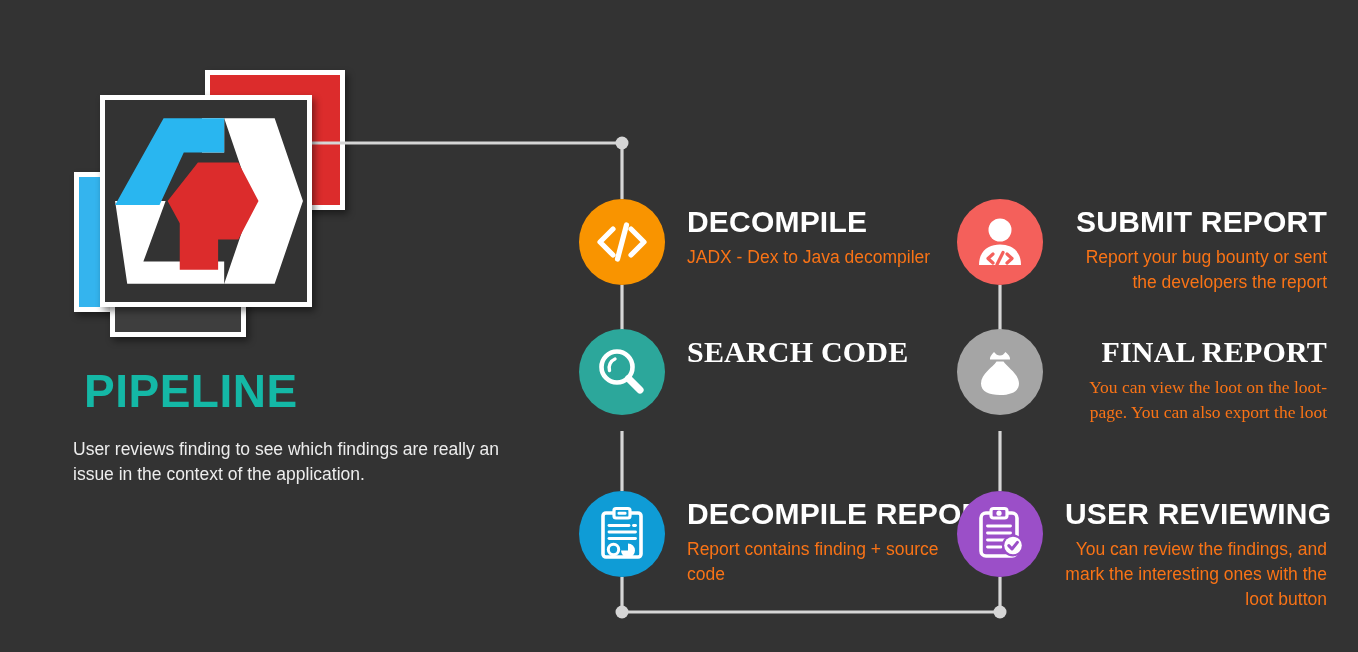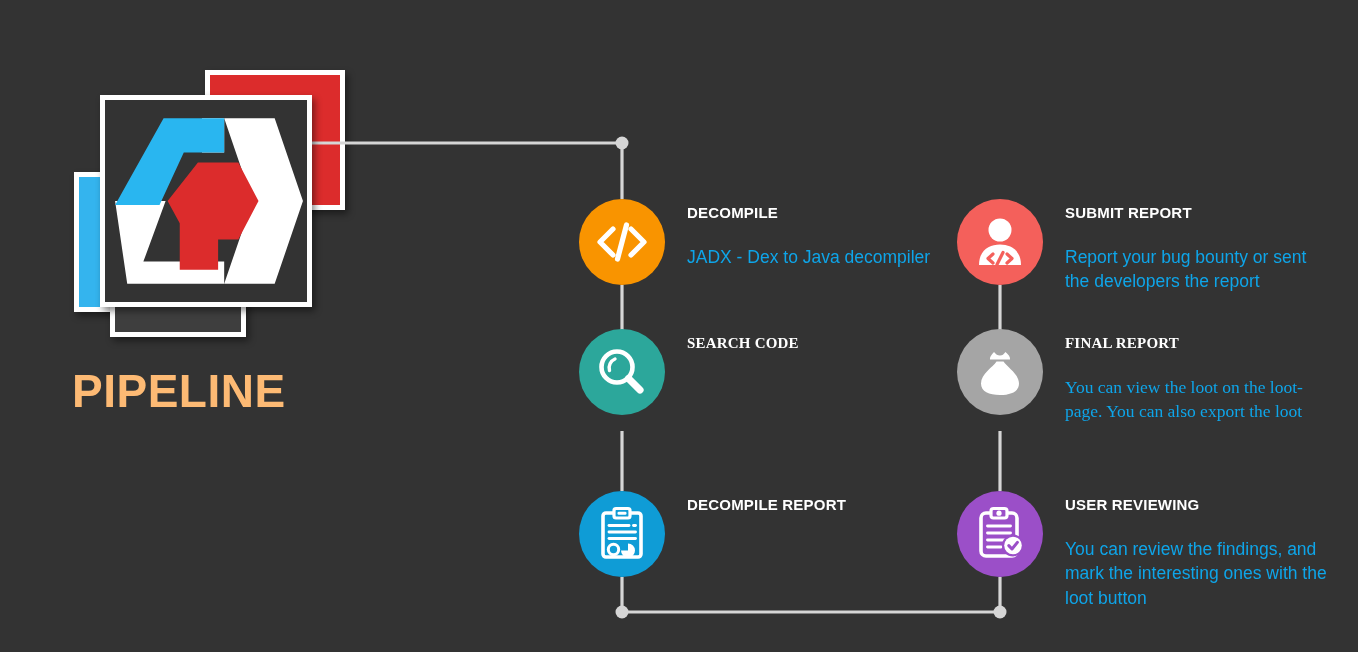--- a/index.html
+++ b/index.html
@@ -58,24 +58,24 @@
 
   #logo-mark {
     position: absolute;
     left: 0; top: 0;
     width: 100%; height: 100%;
     display: block;
   }
 
   #pipeline-title {
     position: absolute;
-    left: 72px; top: 368px;
+    left: 84px; top: 368px;
     font-size: 46px;
     font-weight: bold;
-    color: #fdba74;
+    color: #14b8a6;
     letter-spacing: 0.5px;
     line-height: 1;
   }
 
   #pipeline-desc {
     position: absolute;
     left: 73px; top: 437px;
     width: 452px;
     font-size: 17.5px;
     color: #ededed;
@@ -111,39 +111,39 @@
   }
 
   .step-badge svg { display: block; }
 
   .step-text {
     padding-left: 22px;
     padding-top: 6px;
   }
 
   .step-title {
-    font-size: 15px;
+    font-size: 30px;
     font-weight: bold;
     color: #ffffff;
     letter-spacing: 0.2px;
     line-height: 1.1;
     white-space: nowrap;
   }
 
   .step-desc {
-    margin-top: 23px;
+    margin-top: 7px;
     font-size: 17.5px;
-    color: #0ea5e9;
+    color: #f97316;
     line-height: 1.42;
     max-width: 252px;
   }
 
   
   .col-left  { left: 579px; }
-  .col-right { left: 957px; }
+  .col-right { left: 957px; text-align: right; }
 
   .row-1 { top: 199px; }
   .row-2 { top: 329px; font-family: Liberation Serif, serif; }
   .row-3 { top: 491px; }
 
   .col-right .step-desc { max-width: 262px; }
 </style>
 </head>
 <body>
 
@@ -191,20 +191,21 @@
         <path fill="#29B6F0" d="
           M58,18 L118,18 L118,52 L78,52 L54,104 L10,104 Z"></path>
 
         <path fill="#DC2C2C" d="
           M92,62 L132,62 L152,100 L132,138 L112,138 L112,168 L74,168 L74,122 L62,100 Z"></path>
       </svg>
     </div>
 
     <div id="pipeline-title">PIPELINE</div>
 
+    <div id="pipeline-desc">User reviews finding to see which findings are really an issue in the context of the application.</div>
   </div>
 
   <div class="step col-left row-1">
     <div class="step-badge" style="background:#F99400">
       <svg width="56" height="56" viewBox="0 0 56 56">
         <g stroke="#FFFFFF" stroke-width="5.2" fill="none" stroke-linecap="round" stroke-linejoin="round">
           <polyline points="19,15 6,28 19,41"></polyline>
           <polyline points="37,15 50,28 37,41"></polyline>
           <line x1="32.5" y1="11" x2="23.5" y2="45"></line>
         </g>
@@ -240,20 +241,21 @@
           <line x1="39.5" y1="19.5" x2="41.5" y2="19.5"></line>
           <line x1="15" y1="26" x2="41.5" y2="26"></line>
           <line x1="15" y1="32.5" x2="41.5" y2="32.5"></line>
         </g>
         <path d="M34 37.5 a7 7 0 1 1 -7 7 L34 44.5 Z" fill="#FFFFFF"></path>
         <circle cx="19.5" cy="43.5" r="5.2" fill="none" stroke="#FFFFFF" stroke-width="3"></circle>
       </svg>
     </div>
     <div class="step-text">
       <div class="step-title">DECOMPILE REPORT</div>
+      <div class="step-desc">Report contains finding + source code</div>
     </div>
   </div>
 
   <div class="step col-right row-1">
     <div class="step-badge" style="background:#F4605B">
       <svg width="56" height="56" viewBox="0 0 56 56">
         <circle cx="28" cy="16" r="11.5" fill="#FFFFFF"></circle>
         <path d="M7 51 C7 36.5 17 30.5 28 30.5 C39 30.5 49 36.5 49 51 Z" fill="#FFFFFF"></path>
         <g stroke="#F4605B" stroke-width="3.2" fill="none" stroke-linecap="round" stroke-linejoin="round">
           <polyline points="21,40 16,44.5 21,49"></polyline>

